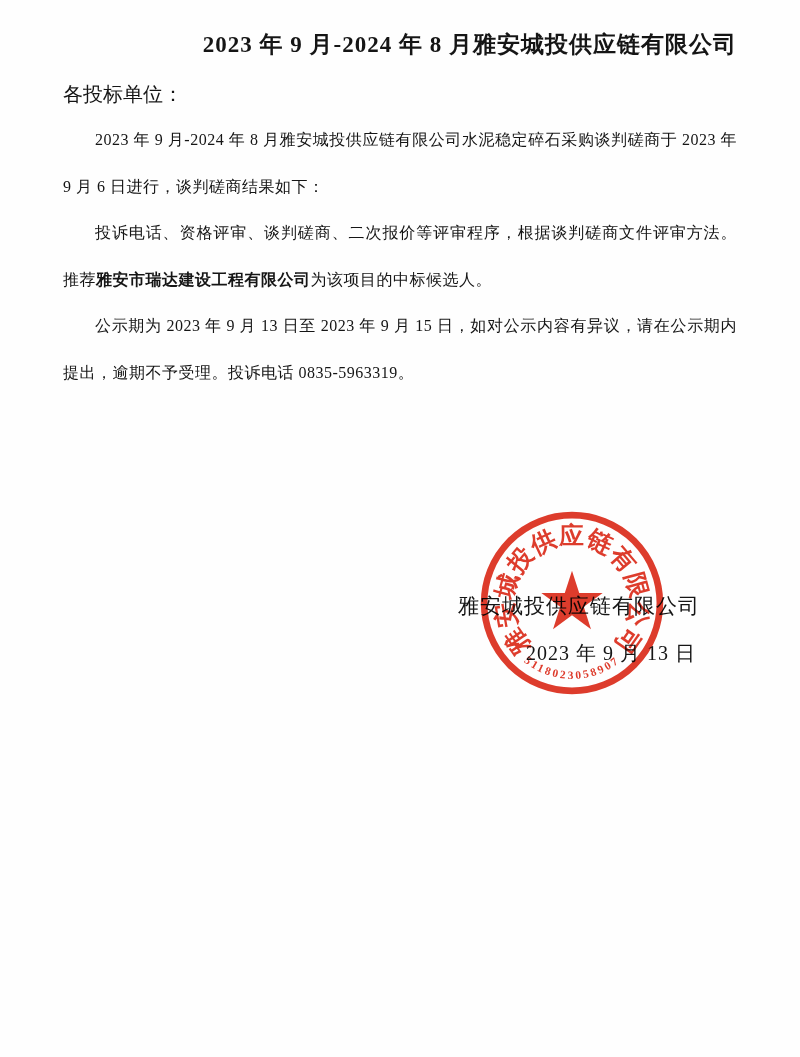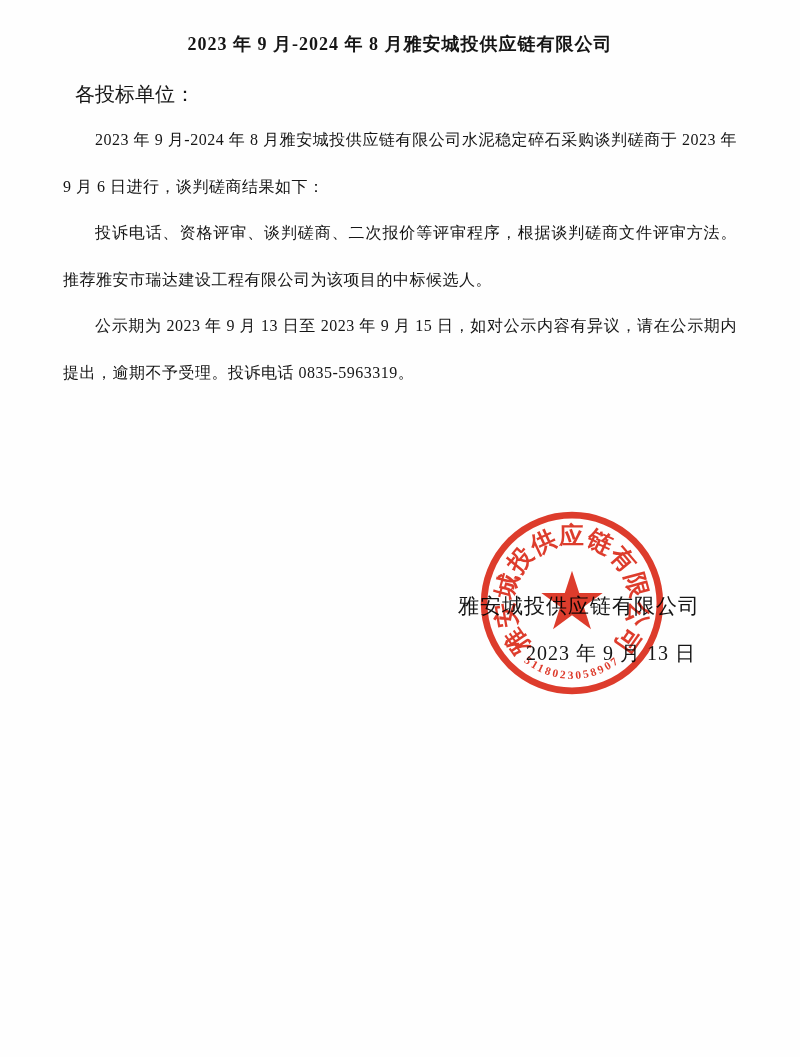--- a/index.html
+++ b/index.html
@@ -8,33 +8,33 @@
     width: 800px;
     height: 1057px;
     margin: 0 auto;
     background: #fefefe;
     box-sizing: border-box;
     padding: 22px 63px 0 63px;
     font-family: "Liberation Serif", "DejaVu Serif", serif;
     color: #151515;
     overflow: hidden;
   }
-  .title { margin: 0; text-align: center; font-size: 18px; font-weight: bold; letter-spacing: 1px; }
+  .title { margin: 0; text-align: right; font-size: 23px; font-weight: bold; letter-spacing: 1px; }
   .title-line { display: block; line-height: 45px; }
-  .salutation { margin: 4px 0 0 12px; font-size: 20px; line-height: 46px; }
+  .salutation { margin: 4px 0 0 0; font-size: 20px; line-height: 46px; }
   .para {
     margin: 0;
     font-size: 16px;
     line-height: 46.5px;
     text-align: justify;
     text-justify: inter-ideograph;
     letter-spacing: 0.5px;
   }
   .indent { text-indent: 2em; }
-  .winner { font-weight: normal; }
+  .winner { font-weight: bold; }
 
   .sig-company {
     position: absolute;
     top: 592px;
     right: 100px;
     font-size: 21px;
     letter-spacing: 1px;
     z-index: 1;
   }
   .sig-date {

